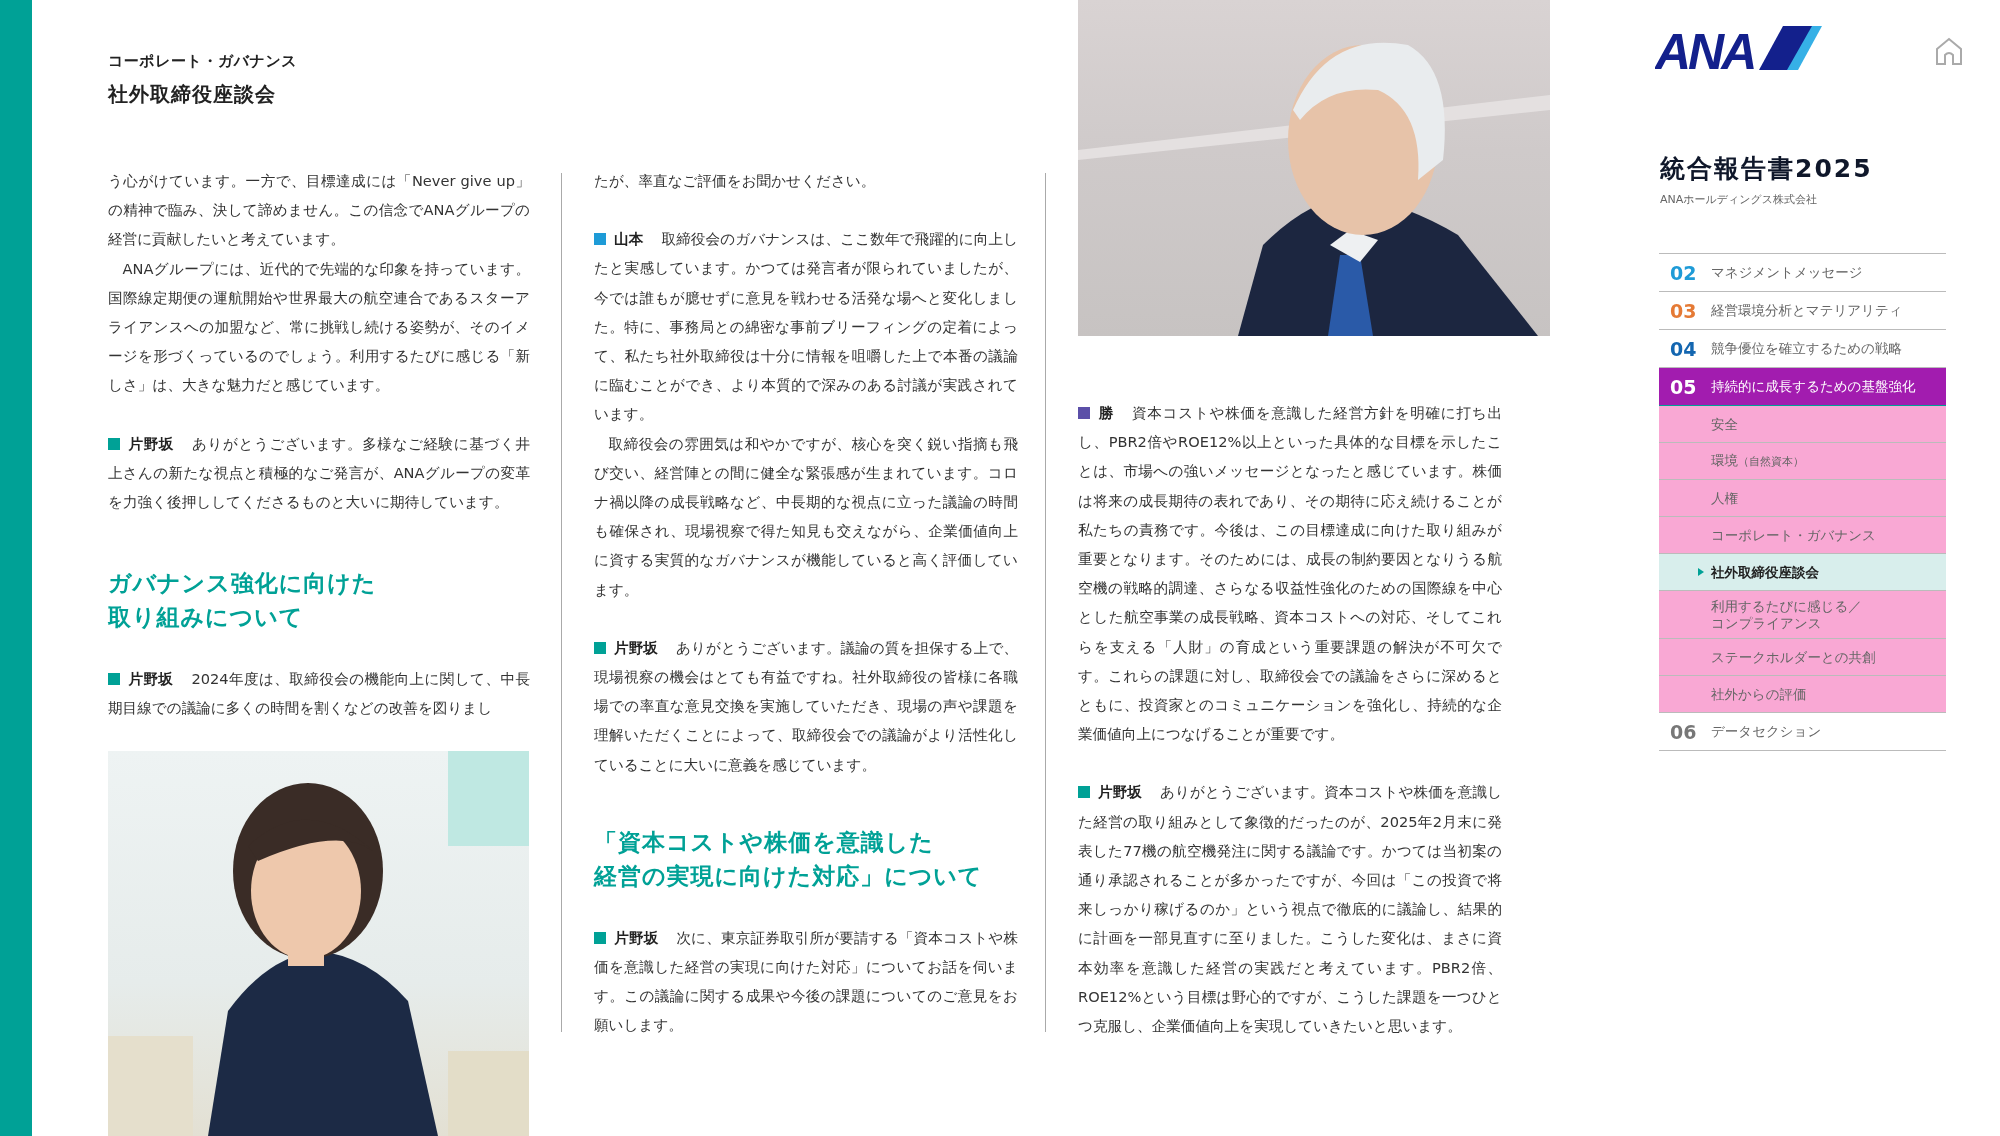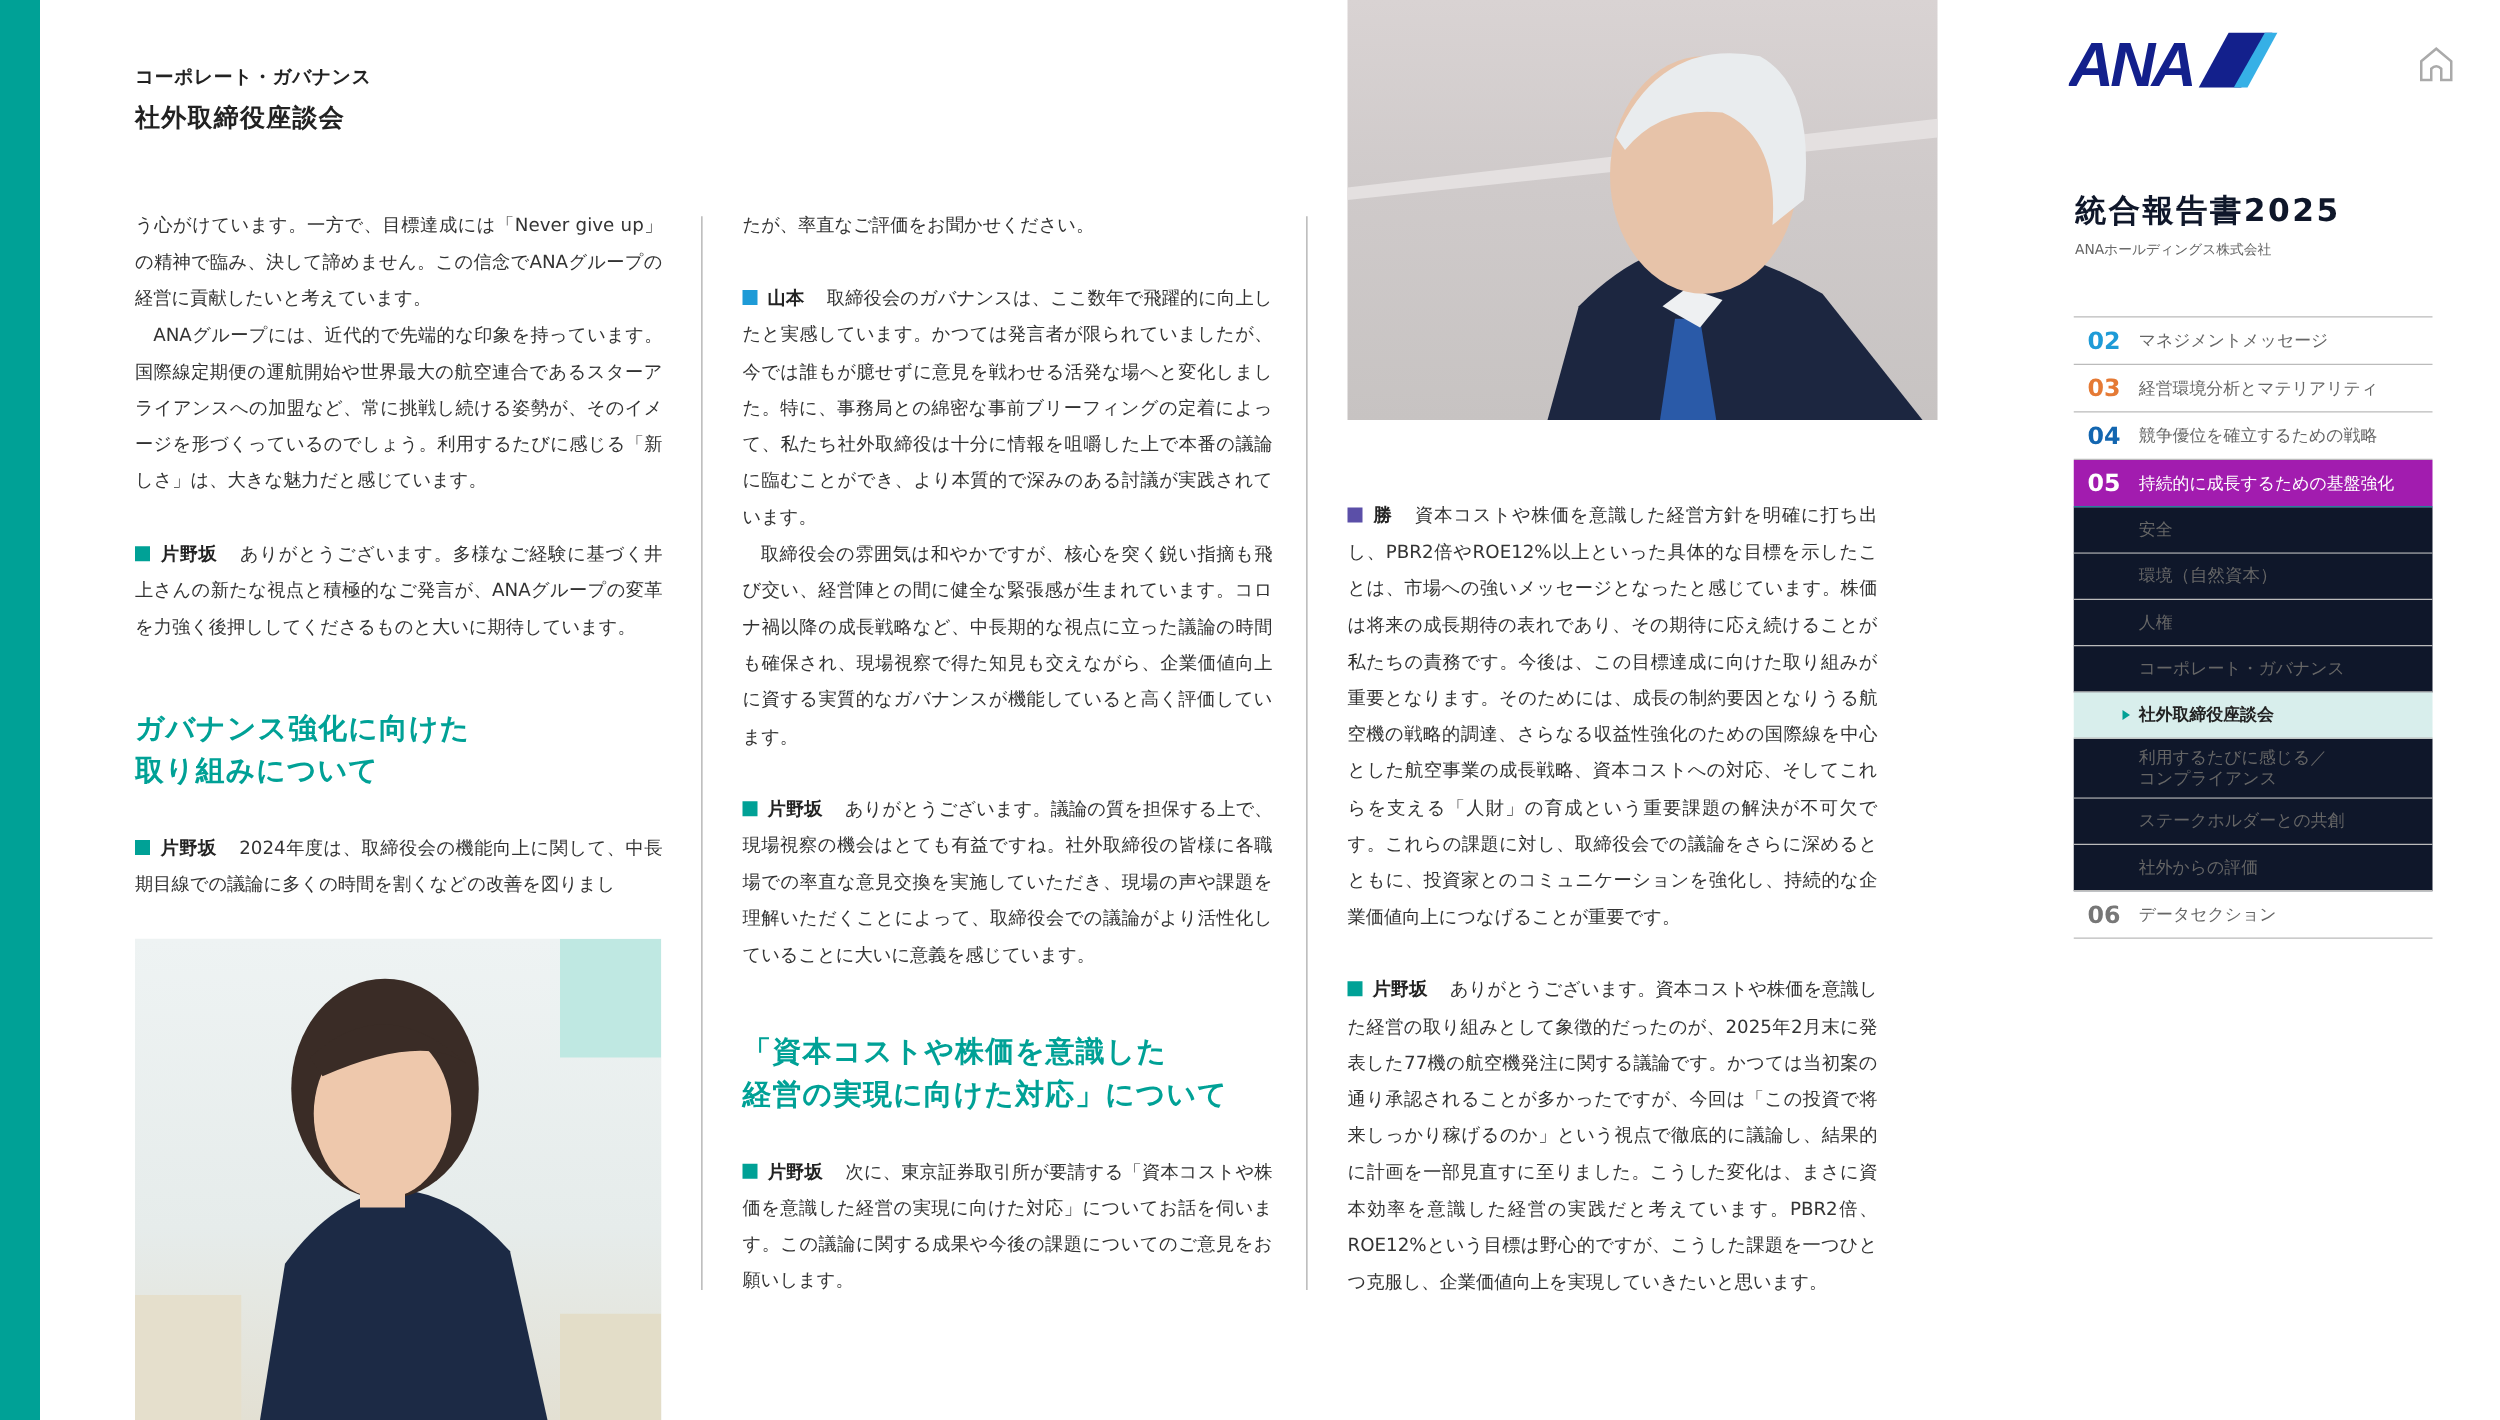--- a/index.html
+++ b/index.html
@@ -39,23 +39,23 @@
   .logo { position:absolute; left:15px; top:26px; }
   .home-icon { position:absolute; left:294px; top:36px; }
   .report-title { position:absolute; left:20px; top:152px; font-size:25px; font-weight:bold; color:#0f172a; letter-spacing:2px; }
   .company { position:absolute; left:20px; top:192px; font-size:11px; color:#666; }
   .nav { position:absolute; left:19px; top:253px; width:287px; border-top:1px solid #bbb; }
   .nav-item { display:flex; align-items:center; height:37px; border-bottom:1px solid #bbb; cursor:pointer; }
   .nav-num { width:52px; padding-left:11px; box-sizing:border-box; font-weight:bold; font-size:19px; }
   .nav-label { font-size:13.5px; color:#666; }
   .nav-item.active { background:#a21caf; border-bottom-color:#00A196; }
   .nav-item.active .nav-num, .nav-item.active .nav-label { color:#fff; }
-  .nav-sub { display:flex; align-items:center; min-height:37px; background:#0f172a; border-bottom:1px solid #bbb; padding-left:52px; box-sizing:border-box; cursor:pointer; }
+  .nav-sub { display:flex; align-items:center; min-height:37px; background:#f9a8d4; border-bottom:1px solid #bbb; padding-left:52px; box-sizing:border-box; cursor:pointer; }
   .nav-sub .nav-label { font-size:13.5px; color:#666; line-height:17px; }
-  .nav-sub small { font-size:14px; }
+  .nav-sub small { font-size:11px; }
   .nav-sub.current { background:#d8eeec; position:relative; }
   .nav-sub.current .nav-label { color:#222; font-weight:bold; }
   .arrow { position:absolute; left:39px; top:14px; width:0; height:0;
     border-top:4px solid transparent; border-bottom:4px solid transparent; border-left:6px solid #00A196; }
   .nav-sub.tall { height:48px; }
 </style>
 </head>
 <body>
 
 <div class="teal-bar"></div>

